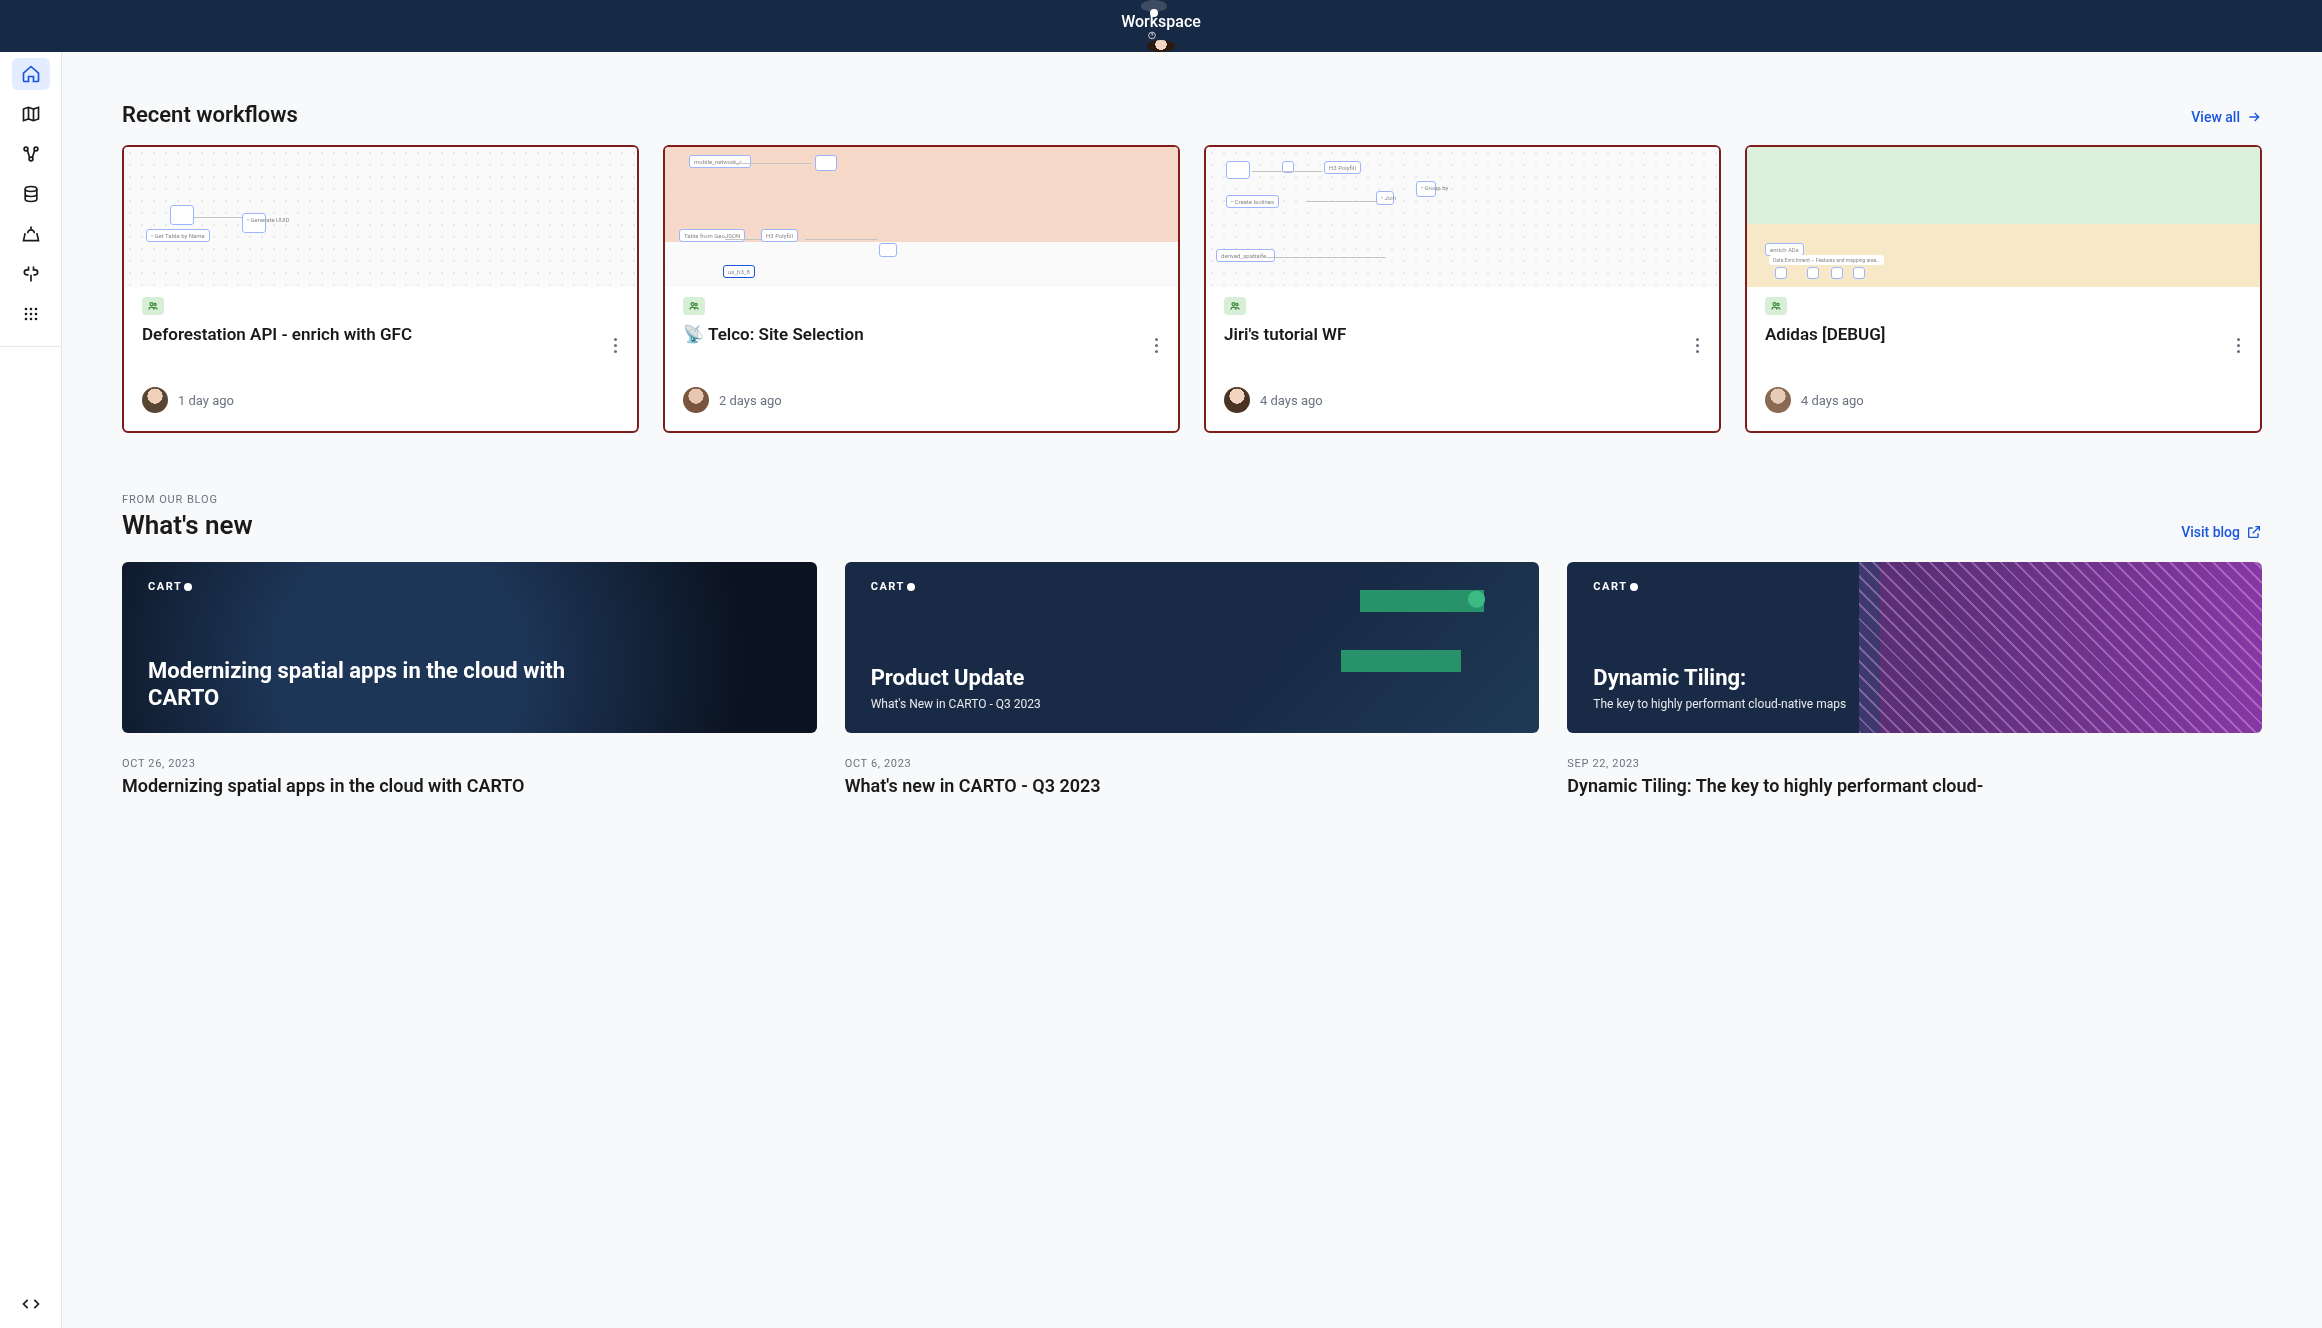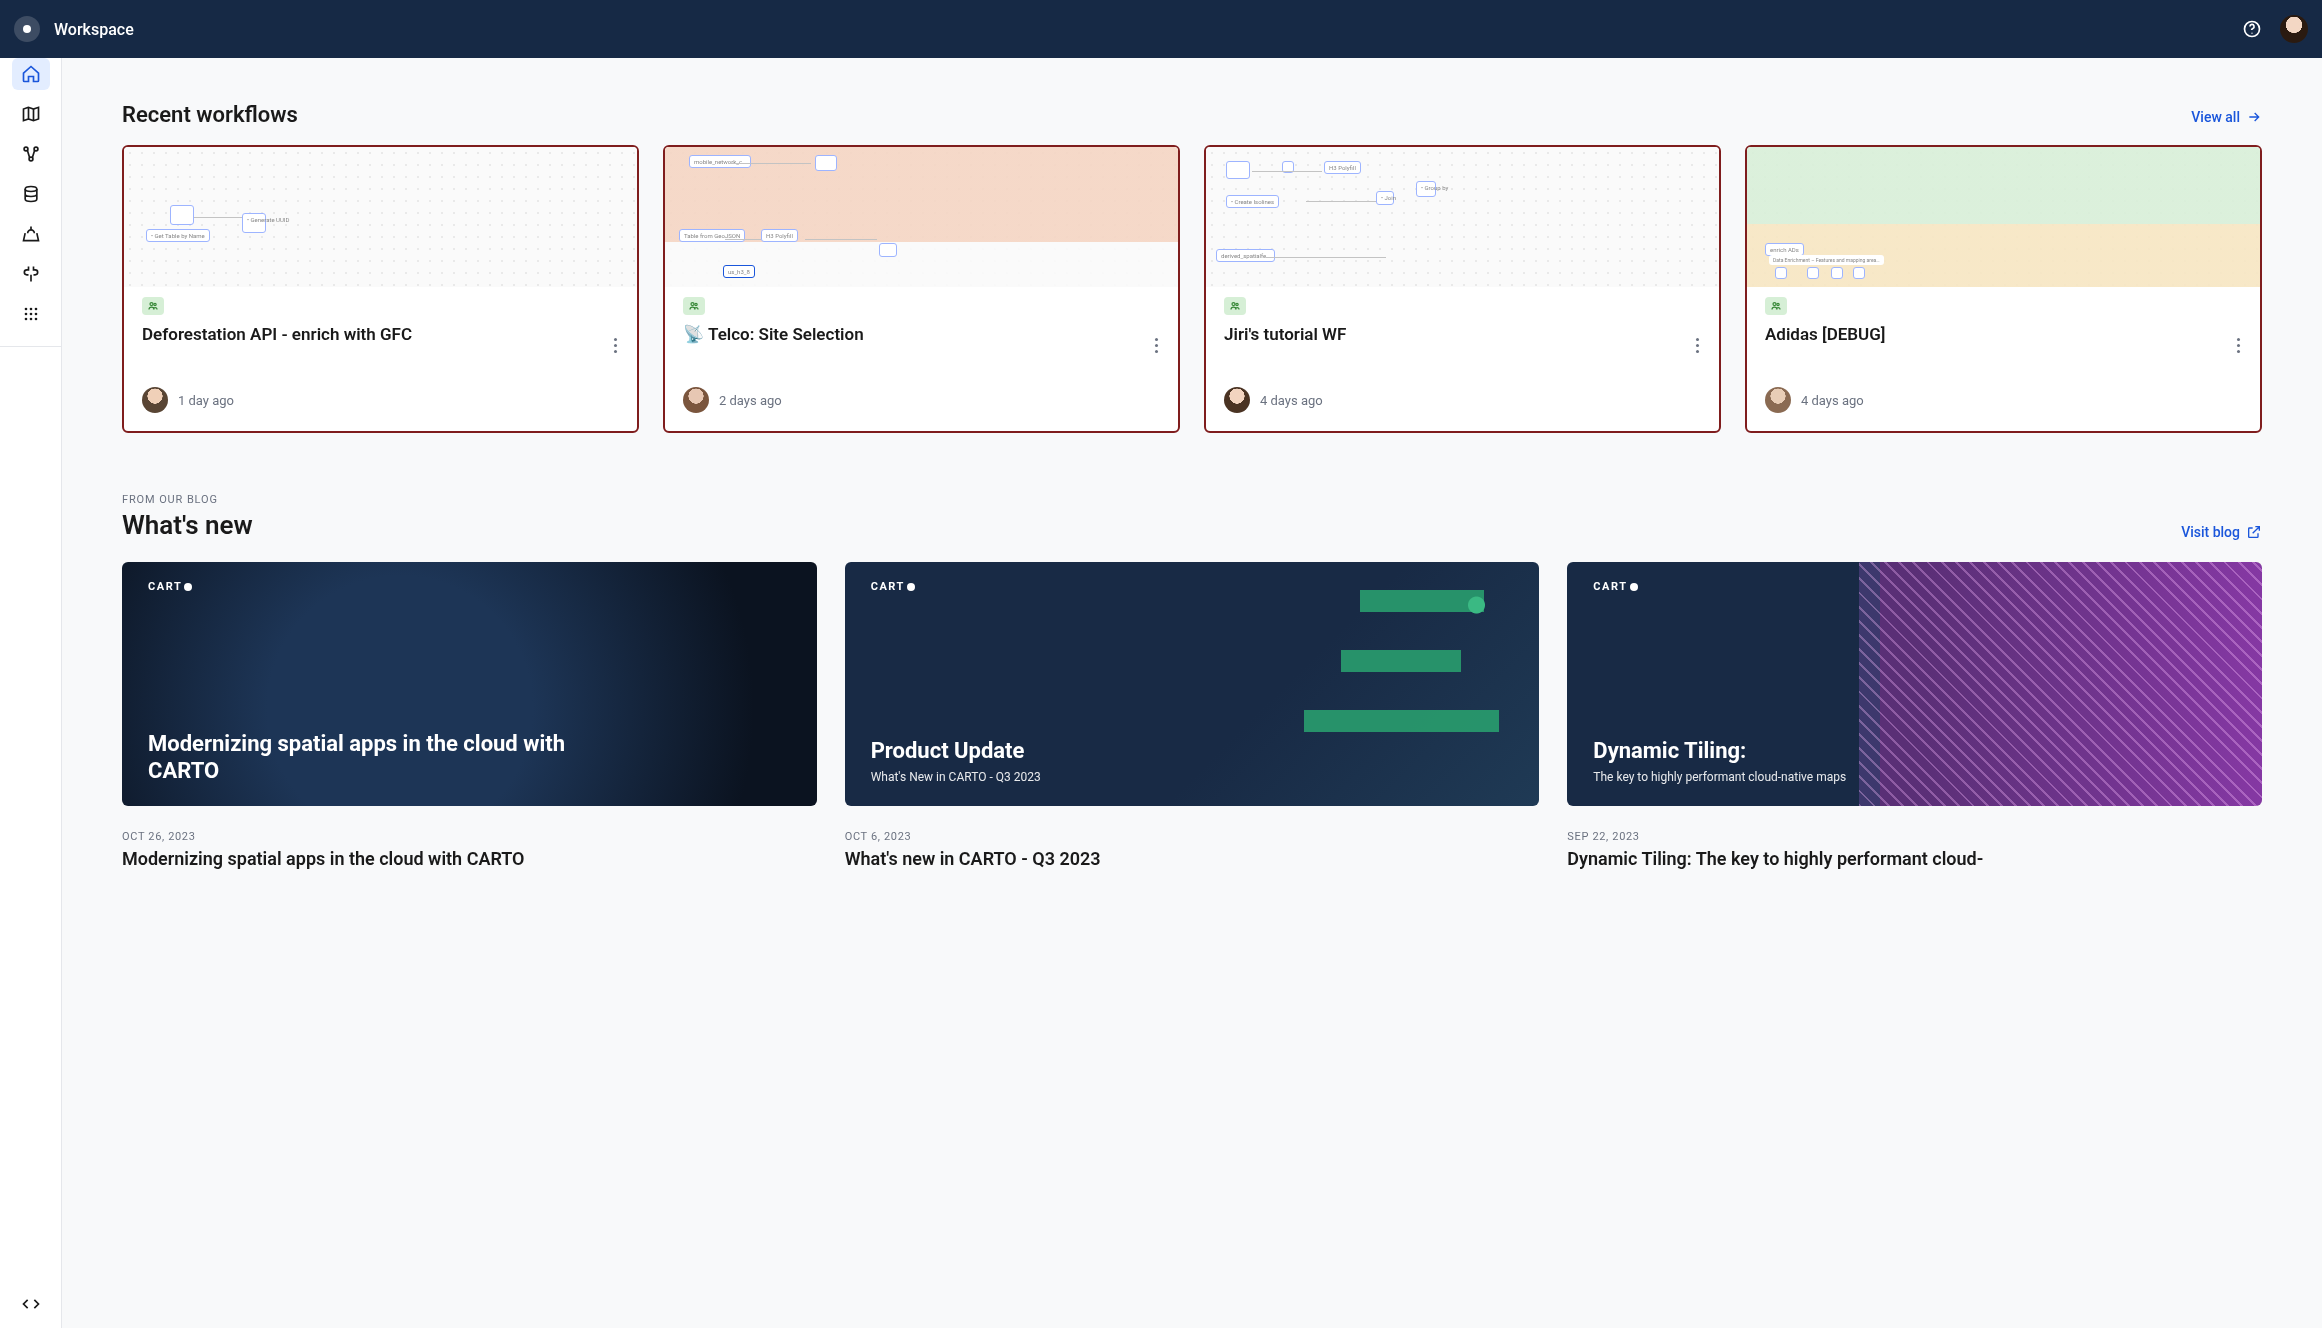--- a/index.html
+++ b/index.html
@@ -7,26 +7,27 @@
   body {
     font-family: -apple-system, BlinkMacSystemFont, "Segoe UI", Roboto, Helvetica, Arial, sans-serif;
     background: #f8f9fa;
     color: #1a1a1a;
     overflow: hidden;
   }
 
   
   .topbar {
     position: fixed; inset: 0 0 auto 0;
-    height: 58px;
+    height: 52px;
     background: #162945;
     display: flex; align-items: center;
     padding: 0 14px;
     color: #fff;
     z-index: 100;
+    flex-direction: column;
   }
   .topbar .dot {
     width: 26px; height: 26px;
     border-radius: 50%;
     background: #3d4c63;
     position: relative;
     margin-right: 14px;
   }
   .topbar .dot::after {
     content: "";
@@ -219,21 +220,21 @@
     cursor: pointer;
   }
 
   .blog-grid {
     display: grid;
     grid-template-columns: repeat(3, 1fr);
     gap: 28px;
   }
   .blog-card { cursor: pointer; }
   .blog-cover {
-    height: 244px;
+    height: 171px;
     border-radius: 6px;
     position: relative;
     overflow: hidden;
     color: #fff;
     padding: 22px 26px;
     display: flex; flex-direction: column; justify-content: flex-end;
   }
   .blog-cover.v0 { background: radial-gradient(circle at 40% 60%, #1d3556 0 30%, #0b1320 80%); }
   .blog-cover.v1 { background: linear-gradient(135deg,#182a45 0 60%,#1f3a55 100%); }
   .blog-cover.v1::after {

